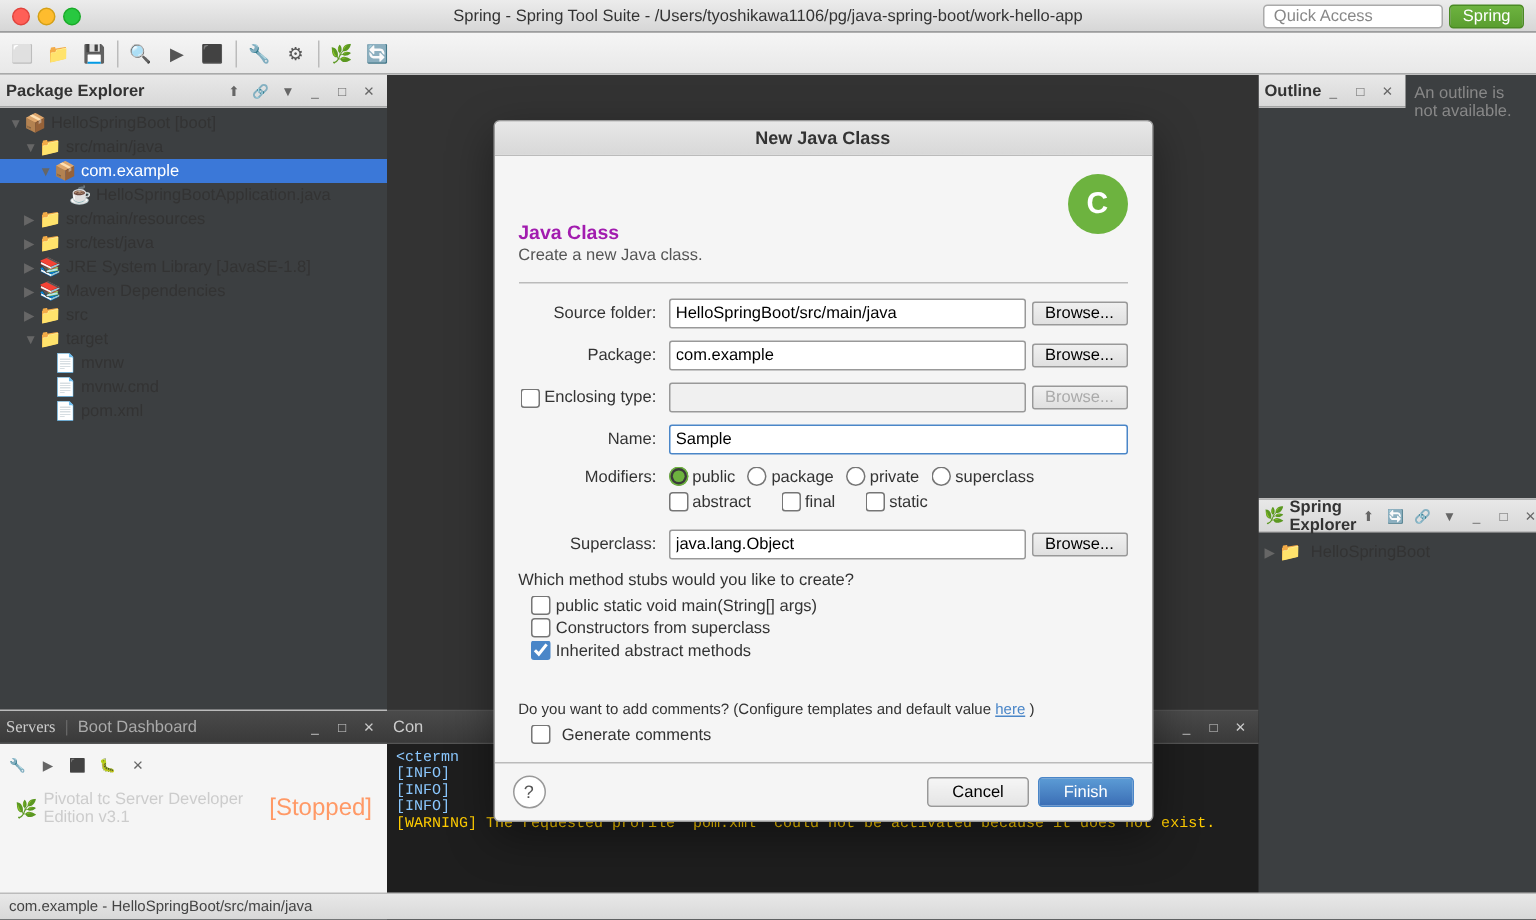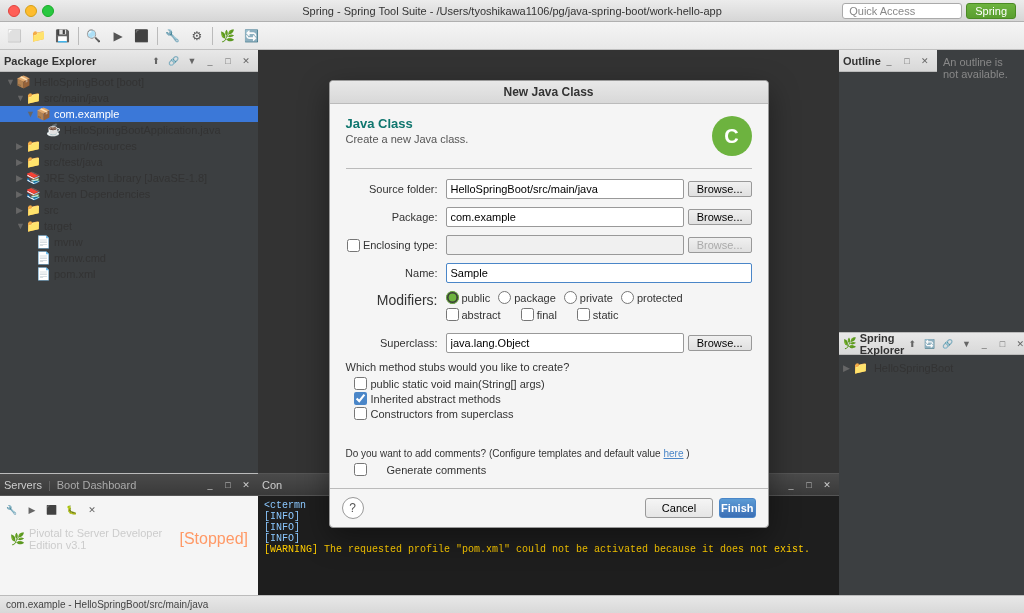--- a/index.html
+++ b/index.html
@@ -103,21 +103,21 @@
     .dialog-titlebar {
       background: linear-gradient(180deg, #e8e8e8 0%, #d8d8d8 100%);
       border-bottom: 1px solid #bbb;
       padding: 4px 8px;
       border-radius: 4px 4px 0 0;
       display: flex; align-items: flex-start; justify-content: center;
       font-size: 12px; font-weight: bold; color: #333;
     }
     .dialog-body { padding: 12px 16px; }
     .dialog-header { display: flex; align-items: flex-start; justify-content: space-between; margin-bottom: 12px; }
-    .dialog-header-text h3 { font-size: 13px; font-weight: bold; color: #0f766e; margin-bottom: 2px; }
+    .dialog-header-text h3 { font-size: 13px; font-weight: bold; color: #a21caf; margin-bottom: 2px; margin-top: 31px; }
     .dialog-header-text p { font-size: 11px; color: #555; }
     .spring-logo {
       width: 40px; height: 40px; background: #6db33f; border-radius: 50%;
       display: flex; align-items: center; justify-content: center;
       color: white; font-size: 20px; font-weight: bold;
     }
 
     .dialog-separator { height: 1px; background: #bbb; margin-bottom: 10px; }
 
     .form-row { display: flex; align-items: center; margin-bottom: 8px; }
@@ -130,57 +130,57 @@
     .browse-btn {
       margin-left: 4px; padding: 1px 8px; font-size: 11px;
       background: linear-gradient(180deg, #f0f0f0 0%, #e0e0e0 100%);
       border: 1px solid #999; border-radius: 2px; cursor: pointer;
       white-space: nowrap;
     }
     .browse-btn:disabled { color: #aaa; cursor: default; }
     .checkbox-item { display: flex; align-items: center; gap: 3px; margin-right: 12px; font-size: 11px; }
 
     .modifiers-row { display: flex; align-items: flex-start; margin-bottom: 8px; }
-    .modifiers-label { width: 100px; font-size: 14px; color: #333; text-align: right; padding-right: 8px; flex-shrink: 0; padding-top: 1px; }
+    .modifiers-label { width: 100px; font-size: 11px; color: #333; text-align: right; padding-right: 8px; flex-shrink: 0; padding-top: 1px; }
     .modifiers-content { flex: 1; }
     .modifiers-line { display: flex; align-items: center; gap: 8px; margin-bottom: 4px; }
     .radio-item { display: flex; align-items: center; gap: 3px; font-size: 11px; }
     .radio-input { accent-color: #4a86c8; }
     .checkbox-input { accent-color: #4a86c8; }
 
     .interfaces-box {
       flex: 1; height: 60px; border: 1px solid #999; border-radius: 2px;
       background: white; font-size: 11px;
     }
     .interfaces-btn-col { display: flex; flex-direction: column; gap: 4px; margin-left: 4px; }
 
     .methods-section { margin-top: 6px; margin-bottom: 6px; }
     .methods-label { font-size: 11px; color: #333; margin-bottom: 4px; }
     .method-item { display: flex; align-items: center; gap: 4px; font-size: 11px; margin-bottom: 2px; padding-left: 8px; }
 
     .comments-section { font-size: 10px; color: #333; margin-bottom: 4px; margin-top: 28px; }
     .comments-link { color: #4a86c8; text-decoration: underline; cursor: pointer; }
-    .comments-item { display: flex; align-items: center; gap: 20px; font-size: 11px; padding-left: 8px; }
+    .comments-item { display: flex; align-items: center; gap: 8px; font-size: 11px; padding-left: 8px; }
 
     .dialog-footer {
       display: flex; align-items: center; justify-content: flex-end;
       padding: 8px 12px;
       border-top: 1px solid #bbb;
       gap: 6px;
     }
     .dialog-help { margin-right: auto; width: 22px; height: 22px; border-radius: 50%; border: 1px solid #999; background: white; display: flex; align-items: center; justify-content: center; font-size: 12px; color: #555; cursor: pointer; }
     .btn-cancel {
       padding: 3px 16px; font-size: 11px; border: 1px solid #999;
       border-radius: 3px; background: linear-gradient(180deg, #f5f5f5 0%, #e5e5e5 100%);
       cursor: pointer;
     }
     .btn-finish {
-      padding: 3px 1px; font-size: 11px; border: 1px solid #4a86c8;
+      padding: 3px 16px; font-size: 11px; border: 1px solid #4a86c8;
       border-radius: 3px; background: linear-gradient(180deg, #5b9bd5 0%, #3b6eb5 100%);
-      color: white; cursor: pointer; font-weight: bold;
+      color: white; cursor: pointer; font-weight: normal;
     }
     .console-body { flex: 1; padding: 4px 6px; overflow-y: auto; font-family: 'Courier New', monospace; font-size: 10px; color: #ccc; }
     .outline-text { font-size: 11px; color: #888; padding: 6px; }
 
     .spring-explorer-tree { padding: 4px; }
     .se-item { display: flex; align-items: center; gap: 3px; font-size: 11px; padding: 2px 0; }
     .se-arrow { color: #666; font-size: 9px; }
 
     
     .status-bar {
@@ -254,21 +254,21 @@
 
     .servers-header {
       background: linear-gradient(180deg, #4a4a4a 0%, #3a3a3a 100%);
       border-bottom: 1px solid #555;
       padding: 2px 4px;
       display: flex;
       align-items: center;
       height: 22px;
       gap: 6px;
     }
-    .servers-tab { font-size: 11px; color: #ccc; }
+    .servers-tab { font-size: 11px; color: #ccc; font-family: Liberation Serif, serif; }
     .boot-tab { font-size: 11px; color: #aaa; cursor: pointer; }
     .tab-sep { color: #666; }
 
     .server-item {
       display: flex; align-items: center; gap: 4px;
       padding: 3px 6px; font-size: 11px; color: #ccc;
     }
     .server-status { color: #ff9966; font-size: 16px; text-align: center; }
 
     .right-content {
@@ -527,21 +527,21 @@
                     <label class="radio-item">
                       <input type="radio" name="access" class="radio-input" style=""> 
                         <span>package</span>
                     </label>
                     <label class="radio-item">
                       <input type="radio" name="access" class="radio-input" style=""> 
                         <span>private</span>
                     </label>
                     <label class="radio-item">
                       <input type="radio" name="access" class="radio-input" style=""> 
-                        <span>protected</span>
+                        <span>superclass</span>
                     </label>
                   </div>
                   <div class="modifiers-line">
                     <label class="checkbox-item">
                       <input type="checkbox" class="checkbox-input" style=""> 
                         <span>abstract</span>
                     </label>
                     <label class="checkbox-item">
                       <input type="checkbox" class="checkbox-input" style=""> 
                         <span>final</span>
@@ -561,26 +561,26 @@
               </div>
 
 
               <div class="methods-section">
                 <div class="methods-label">Which method stubs would you like to create?</div>
                 <div class="method-item">
                   <input type="checkbox" class="checkbox-input" style="">
                   <span>public static void main(String[] args)</span>
                 </div>
                 <div class="method-item">
+                  <input type="checkbox" class="checkbox-input" style="">
+                  <span>Constructors from superclass</span>
+                </div>
+                <div class="method-item">
                   <input type="checkbox" class="checkbox-input" checked="" style="accent-color: rgb(74, 134, 200);">
                   <span>Inherited abstract methods</span>
-                </div>
-                <div class="method-item">
-                  <input type="checkbox" class="checkbox-input" style="">
-                  <span>Constructors from superclass</span>
                 </div>
               </div>
 
               <div class="comments-section">
                 <span>Do you want to add comments? (Configure templates and default value </span>
                 <span class="comments-link">here</span>
                 <span>)</span>
               </div>
               <div class="comments-item">
                 <input type="checkbox" class="checkbox-input" style="">

